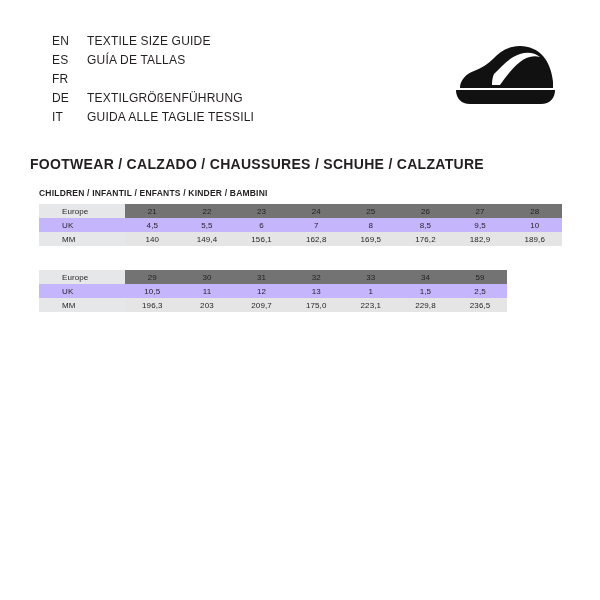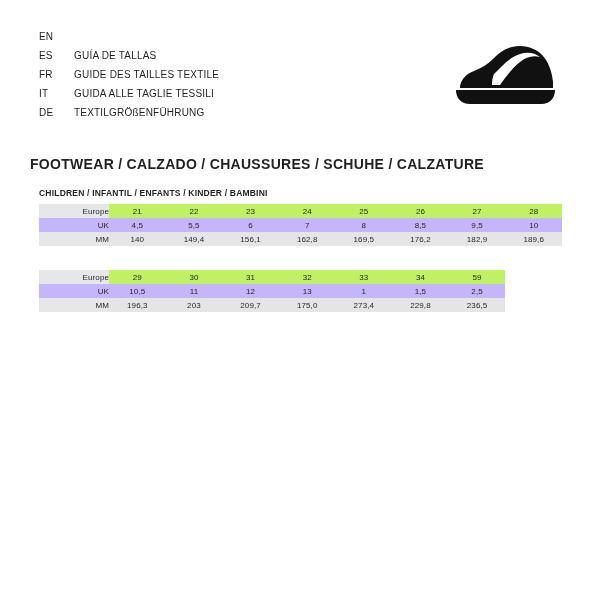--- a/index.html
+++ b/index.html
@@ -25,24 +25,25 @@
 
   
   .lang-block {
     position: absolute;
     left: 39px;
     top: 31px;
     width: 330px;
   }
   .lang-row {
     display: flex;
-    align-items: flex-start;
+    align-items: center;
     height: 19px;
-    font-size: 10px;
+    font-size: 12px;
     letter-spacing: 0.2px;
+    margin-left: 13px;
   }
   .lang-code {
     width: 35px;
     flex: 0 0 35px;
     font-weight: 400;
     color: #231f20;
   }
   .lang-title {
     flex: 1;
     font-weight: 400;
@@ -94,57 +95,57 @@
   .size-table td {
     height: 14px;
     padding: 0;
     text-align: center;
     vertical-align: middle;
     font-size: 8px;
     color: #231f20;
     letter-spacing: 0.1px;
   }
   .size-table td.label {
-    text-align: right;
-    padding-left: 7px;
+    text-align: left;
+    padding-left: 23px;
     width: 63px;
   }
   .row-shade td { background: #e5e5e5; }
   .row-plain td { background: #c4b5fd; }
-  .row-head td { background: #bef264; }
+  .row-head td { background: #737373; }
 
   .size-table tr.row-shade td.label,
   .size-table tr.row-head td.label { background: #e6e7e8; }
 
   .empty-cell { background: #ffffff !important; }
 </style>
 </head>
 <body>
 
 <div class="page">
 
   <div class="lang-block">
     <div class="lang-row">
       <span class="lang-code">EN</span>
+      <span class="lang-title">TEXTILE SIZE GUIDE</span>
     </div>
     <div class="lang-row">
       <span class="lang-code">ES</span>
       <span class="lang-title">GUÍA DE TALLAS</span>
     </div>
     <div class="lang-row">
       <span class="lang-code">FR</span>
-      <span class="lang-title">GUIDE DES TAILLES TEXTILE</span>
+    </div>
+    <div class="lang-row">
+      <span class="lang-code">DE</span>
+      <span class="lang-title">TEXTILGRÖßENFÜHRUNG</span>
     </div>
     <div class="lang-row">
       <span class="lang-code">IT</span>
       <span class="lang-title">GUIDA ALLE TAGLIE TESSILI</span>
-    </div>
-    <div class="lang-row">
-      <span class="lang-code">DE</span>
-      <span class="lang-title">TEXTILGRÖßENFÜHRUNG</span>
     </div>
   </div>
 
   <div class="shoe-icon">
     <svg viewBox="0 0 104 68" width="104" height="68" aria-hidden="true">
       <path fill="#111111" d="M6 50 C6 42 12 36 20 33 C28 30 34 26 39 21 C44 16 50 11 58 9 C70 6 82 10 89 18 C95 25 98 34 99 44 L99 50 Z"></path>
       <path fill="#111111" d="M2 52 L101 52 C101 60 96 66 87 66 L16 66 C7 66 2 60 2 52 Z"></path>
       <path fill="#ffffff" d="M40 36 C48 28 56 19 66 16 C74 13.5 81 15 86 19 C79 17 72 19 66 24 C58 30 52 39 46 47 L38 47 C38 43 38.5 39 40 36 Z"></path>
     </svg>
   </div>
@@ -213,21 +214,21 @@
       <td>1,5</td>
       <td>2,5</td>
       <td class="empty-cell"></td>
     </tr>
     <tr class="row-shade">
       <td class="label">MM</td>
       <td>196,3</td>
       <td>203</td>
       <td>209,7</td>
       <td>175,0</td>
-      <td>273,4</td>
+      <td>223,1</td>
       <td>229,8</td>
       <td>236,5</td>
       <td class="empty-cell"></td>
     </tr>
   </tbody>
     </table>
 
 </div>
 
 </body></html>

